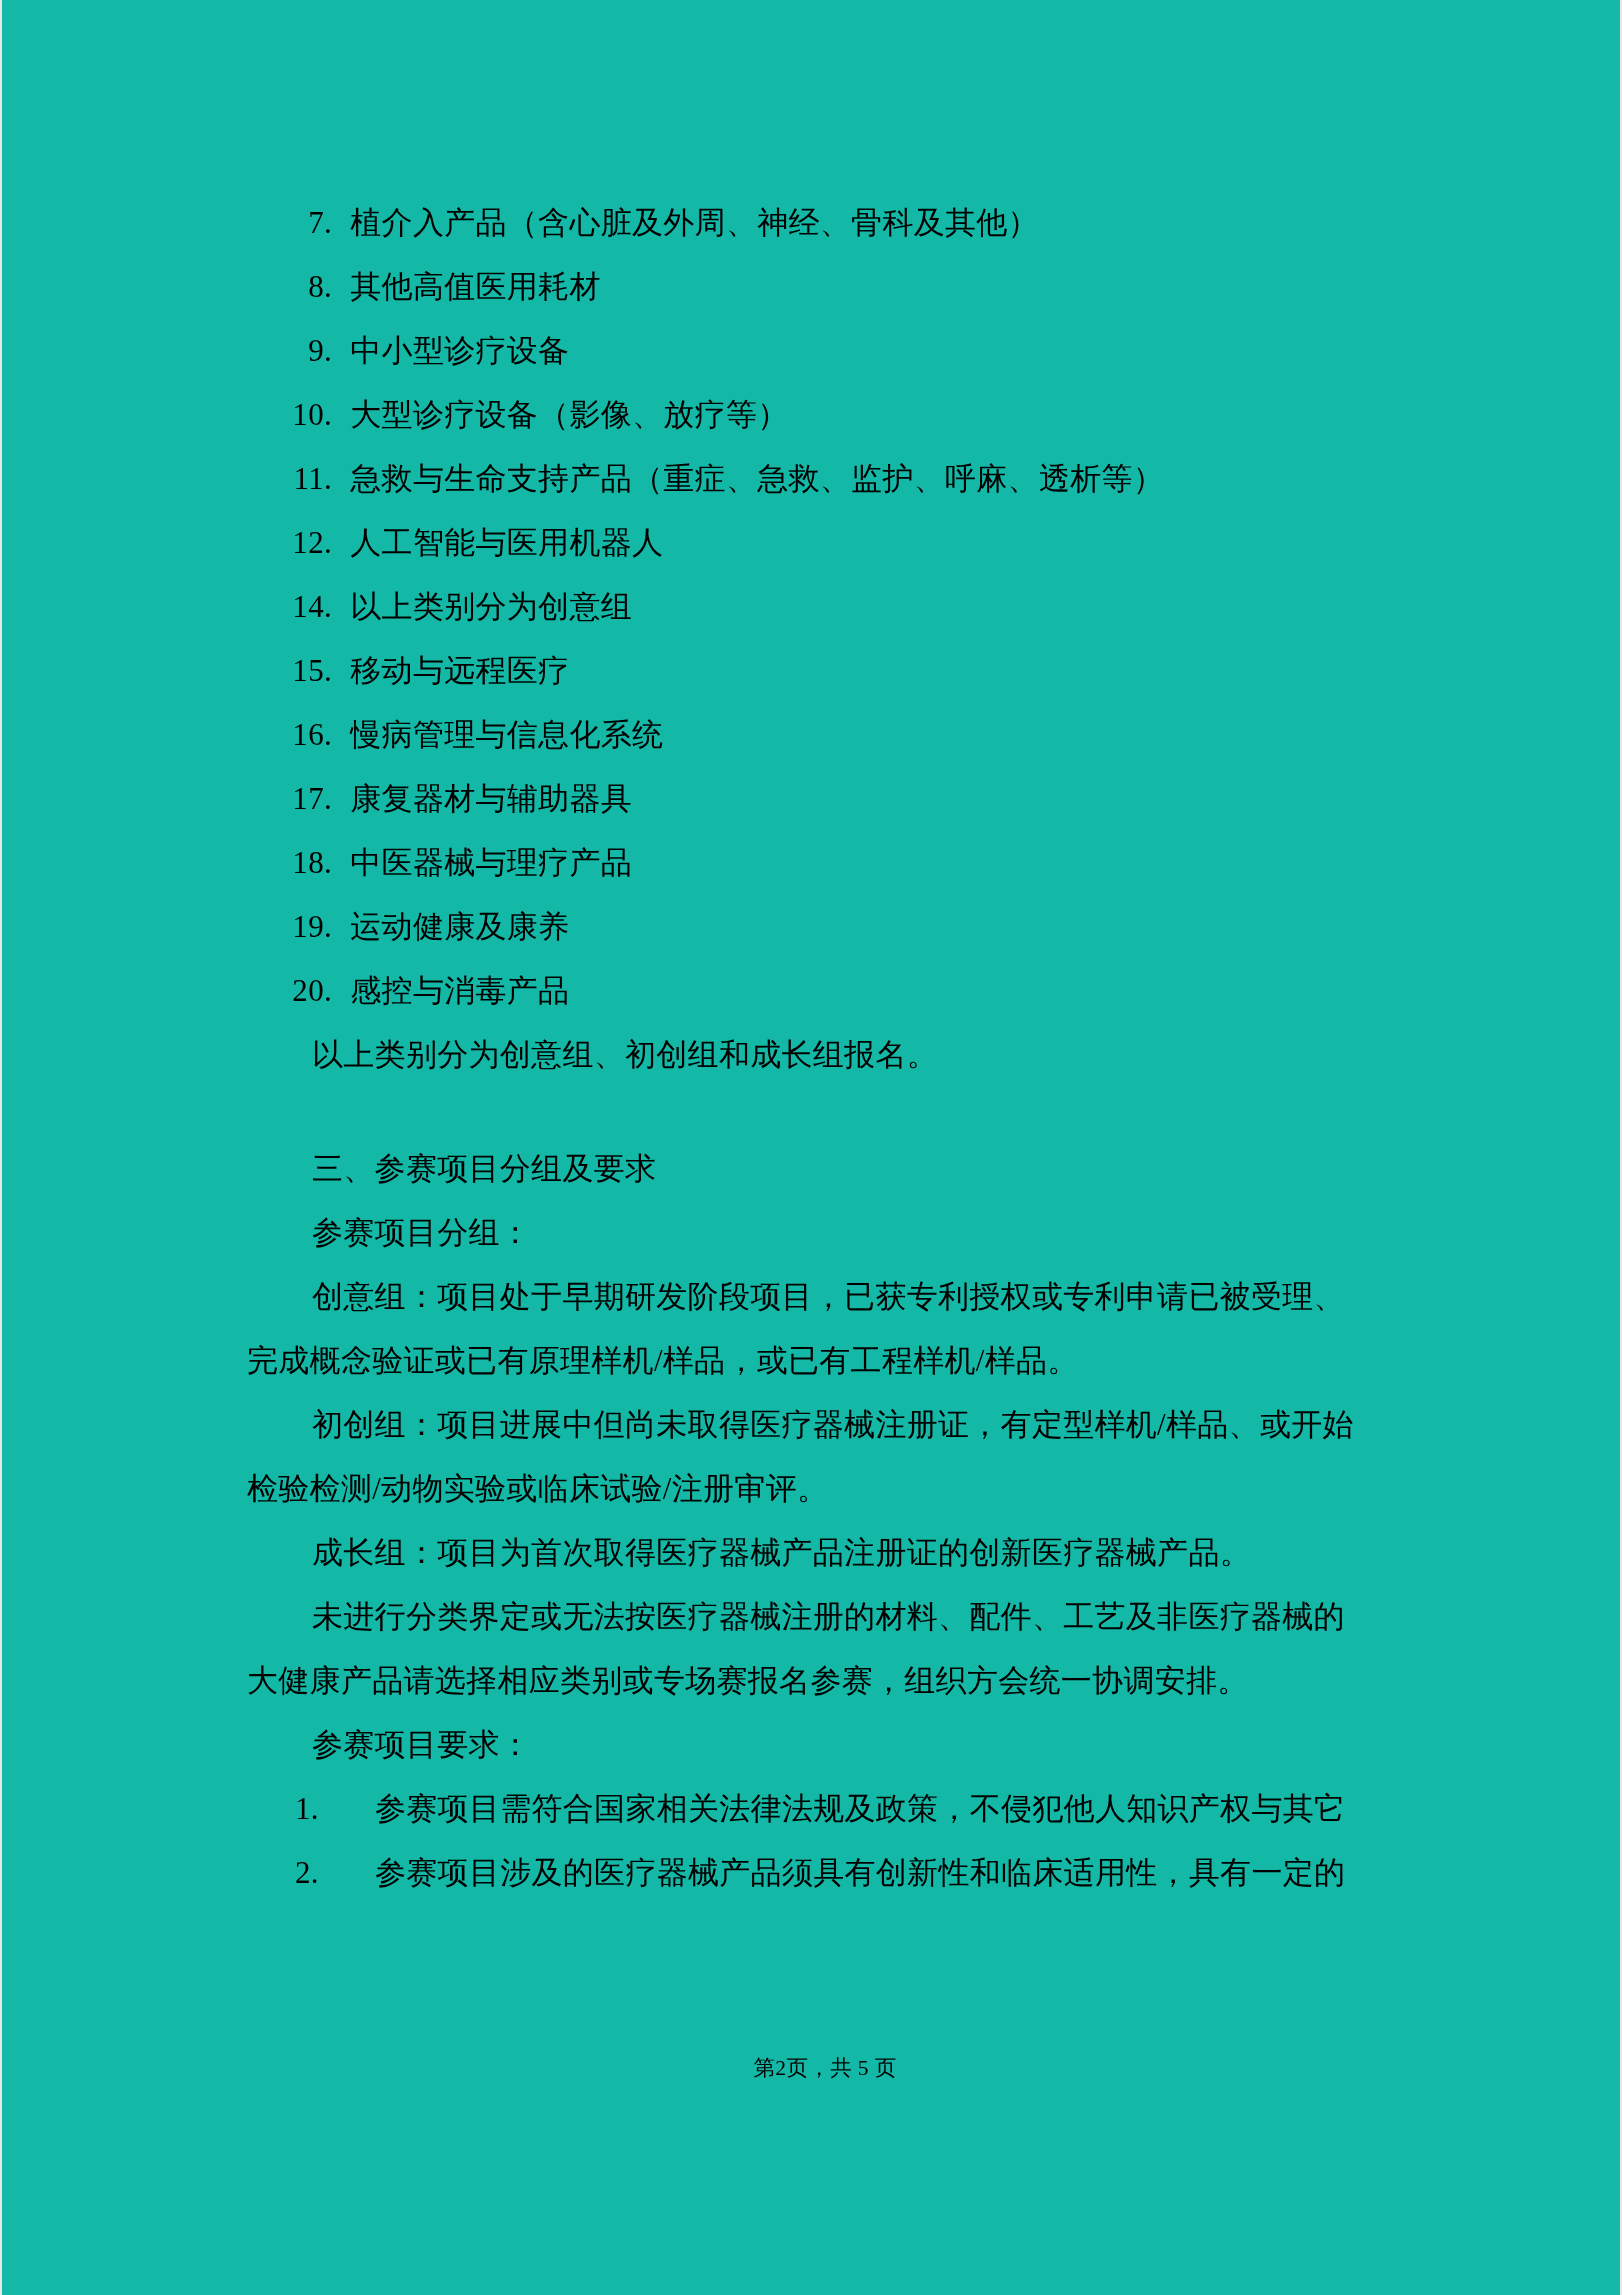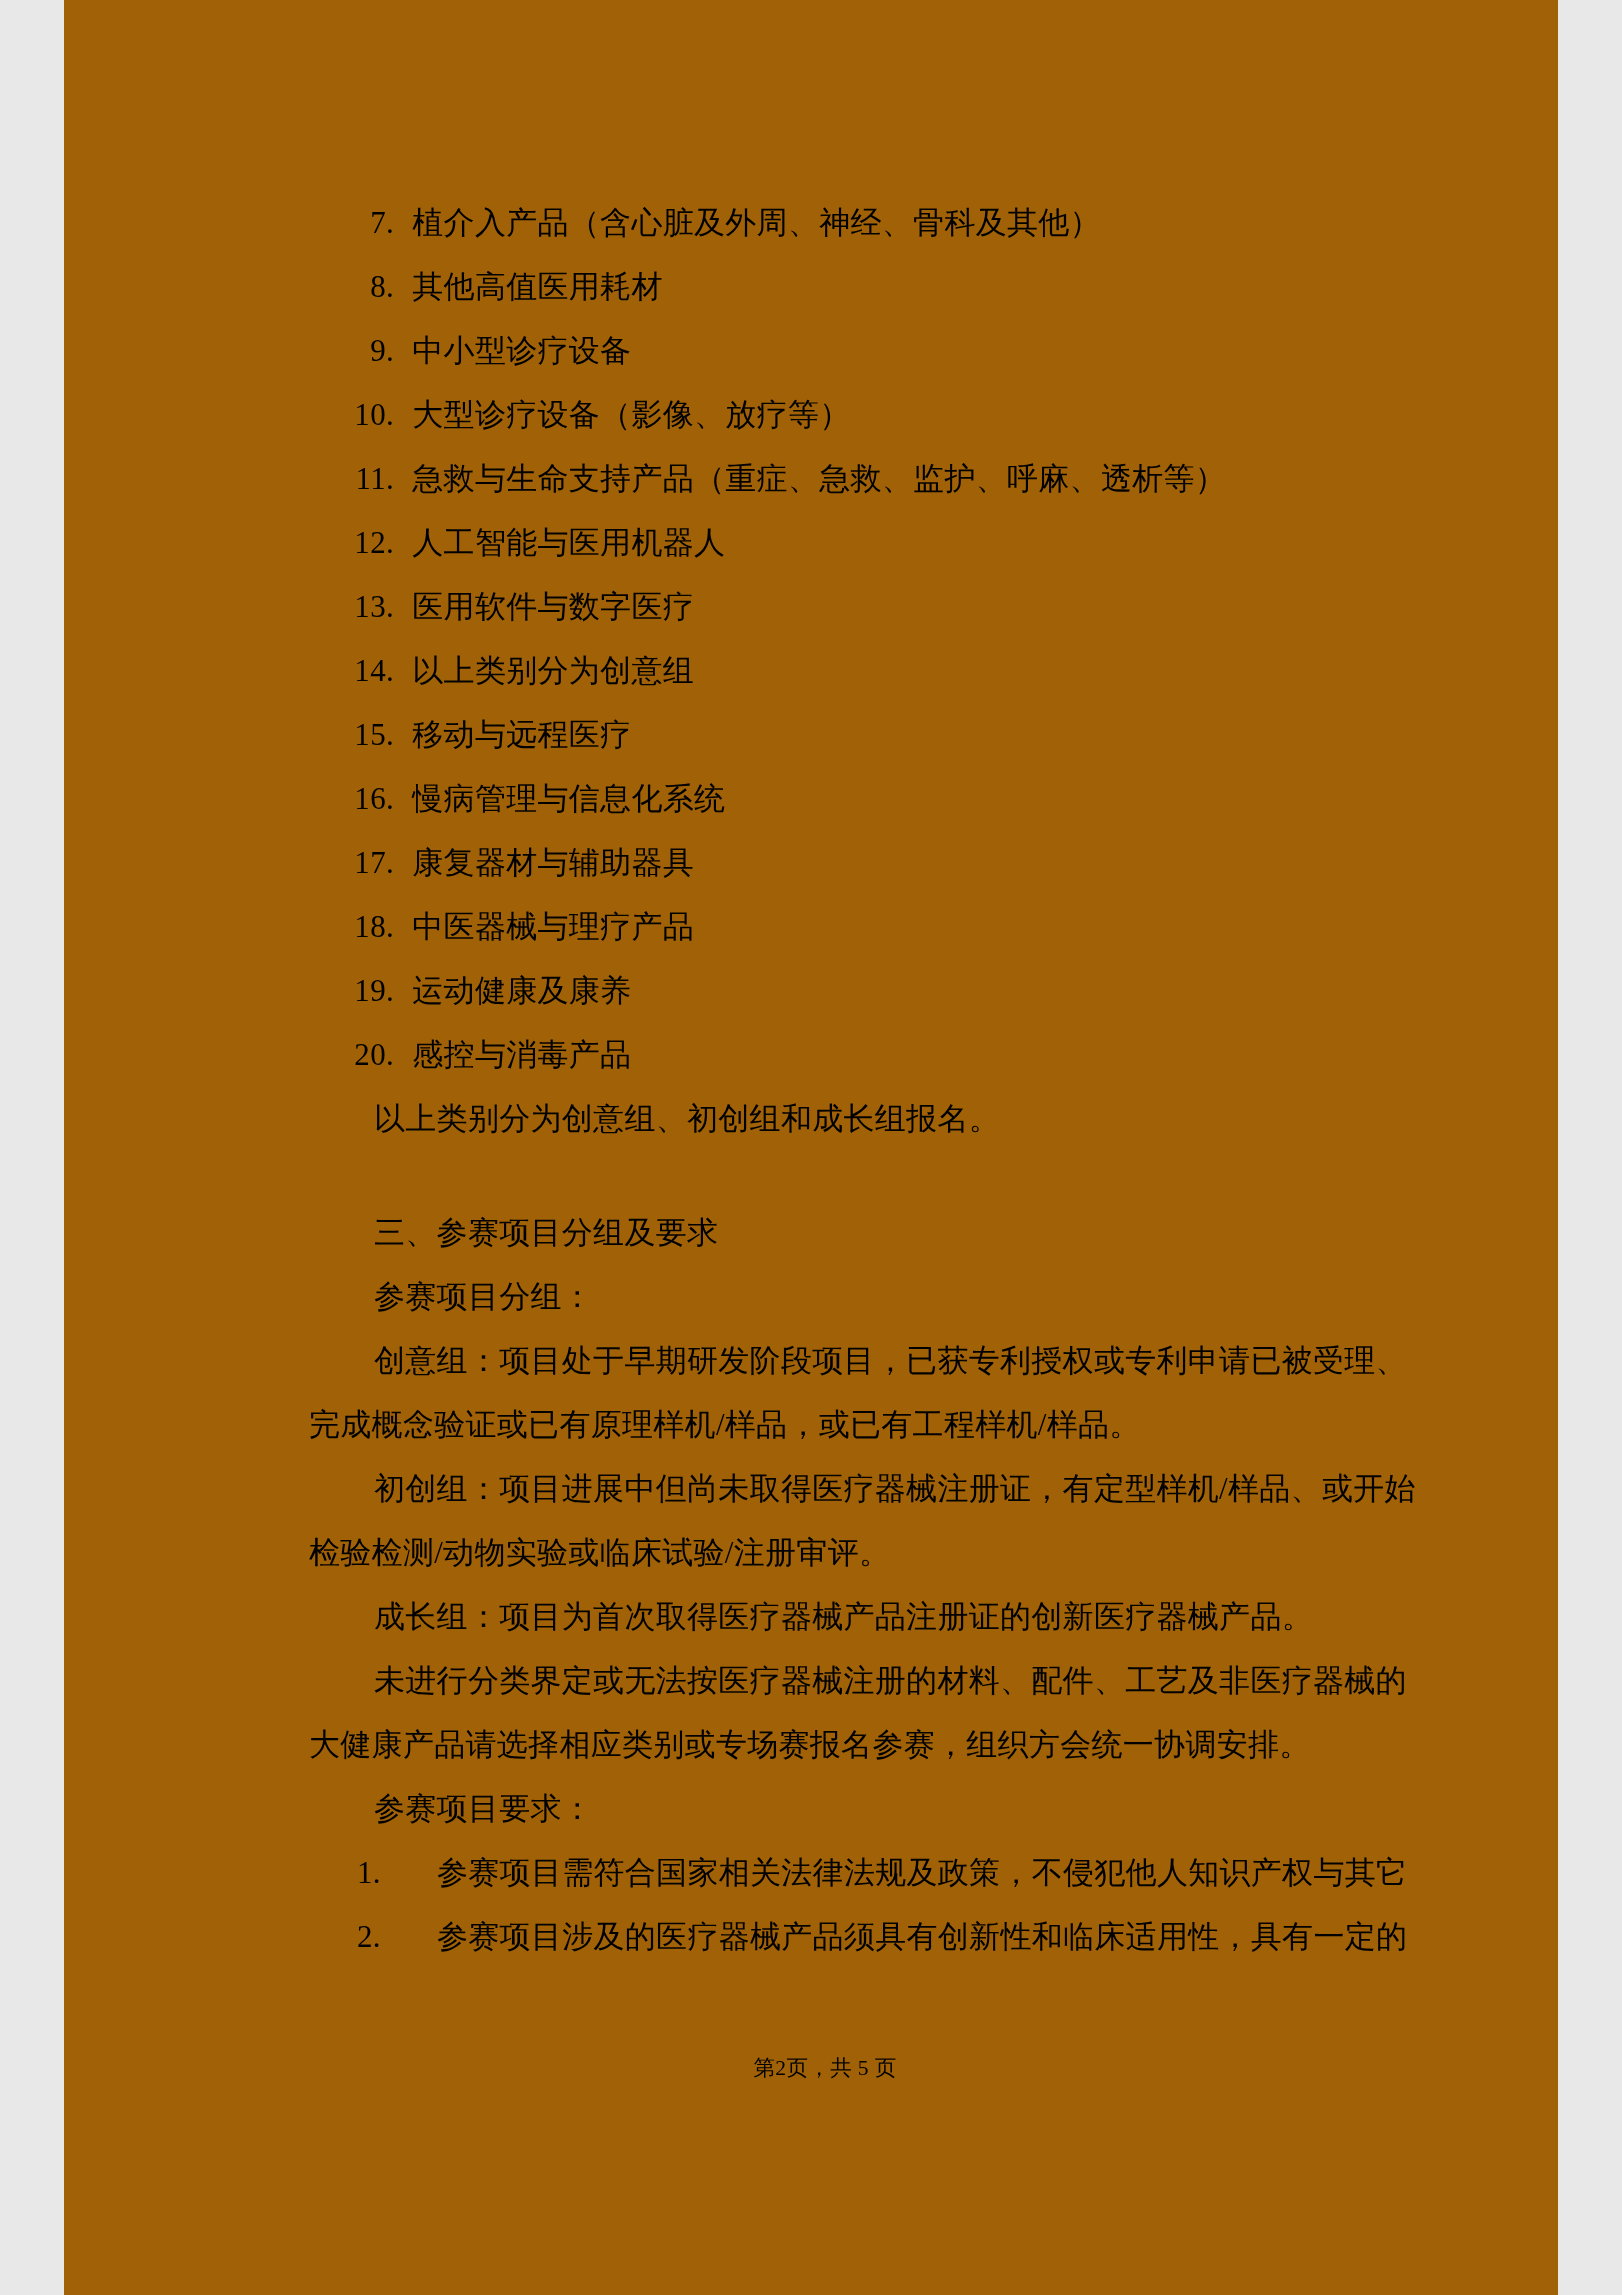--- a/index.html
+++ b/index.html
@@ -1,21 +1,21 @@
 <!DOCTYPE html>
 <html style="font-size:10.5px"><head>
 <meta charset="utf-8">
 <style>
   html,body{margin:0;padding:0;background:#e8e8e8;}
   .page{
     position:relative;
-    width:1494px;
+    width:1618px;
     height:2295px;
     margin:0 auto;
-    background:#a16207;
+    background:#14b8a6;
     color:#000000;
     font-family:"Liberation Serif","DejaVu Serif",serif;
     overflow:hidden;
   }
   .content{
     position:absolute;
     left:245px;
     top:191px;
     right:183px;
   }
@@ -59,21 +59,20 @@
 <body>
 
 <div class="page">
   <div class="content" id="content">
       <div class="line list"><span class="num">7.</span><span class="text">植介入产品（含心脏及外周、神经、骨科及其他）</span></div>
       <div class="line list"><span class="num">8.</span><span class="text">其他高值医用耗材</span></div>
       <div class="line list"><span class="num">9.</span><span class="text">中小型诊疗设备</span></div>
       <div class="line list"><span class="num">10.</span><span class="text">大型诊疗设备（影像、放疗等）</span></div>
       <div class="line list"><span class="num">11.</span><span class="text">急救与生命支持产品（重症、急救、监护、呼麻、透析等）</span></div>
       <div class="line list"><span class="num">12.</span><span class="text">人工智能与医用机器人</span></div>
-      <div class="line list"><span class="num">13.</span><span class="text">医用软件与数字医疗</span></div>
       <div class="line list"><span class="num">14.</span><span class="text">以上类别分为创意组</span></div>
       <div class="line list"><span class="num">15.</span><span class="text">移动与远程医疗</span></div>
       <div class="line list"><span class="num">16.</span><span class="text">慢病管理与信息化系统</span></div>
       <div class="line list"><span class="num">17.</span><span class="text">康复器材与辅助器具</span></div>
       <div class="line list"><span class="num">18.</span><span class="text">中医器械与理疗产品</span></div>
       <div class="line list"><span class="num">19.</span><span class="text">运动健康及康养</span></div>
       <div class="line list"><span class="num">20.</span><span class="text">感控与消毒产品</span></div>
       <div class="line indent">以上类别分为创意组、初创组和成长组报名。</div>
       <div class="line gap"></div>
       <div class="line heading">三、参赛项目分组及要求</div>

